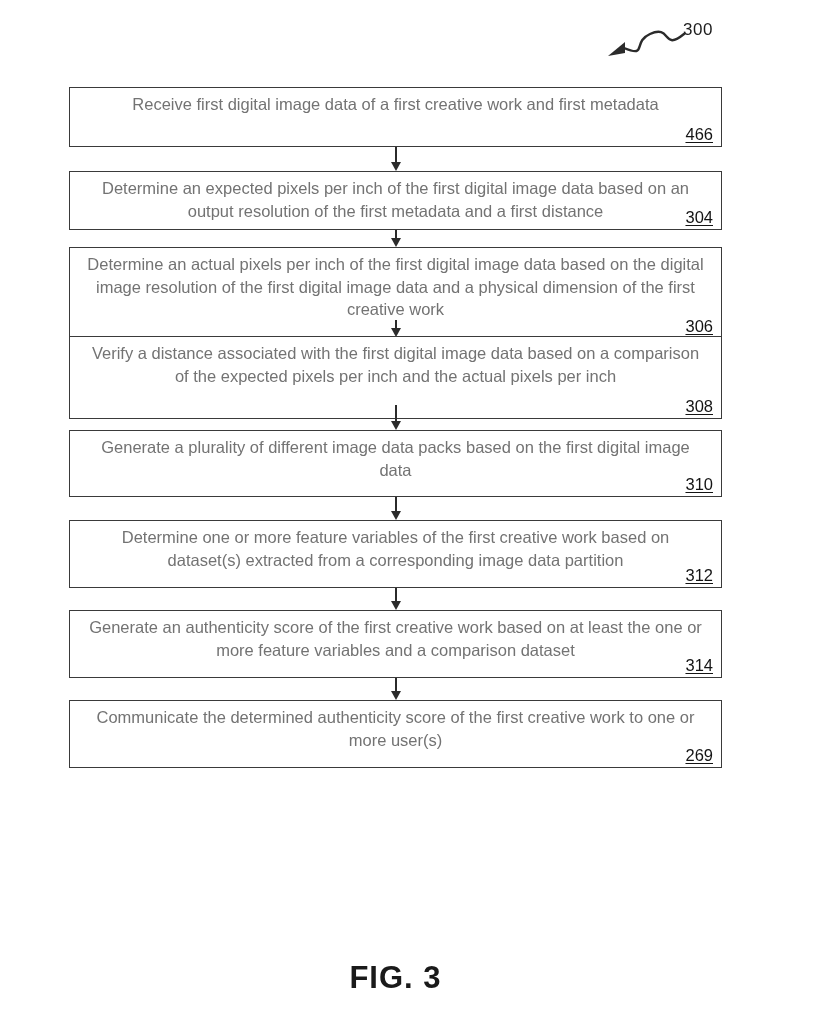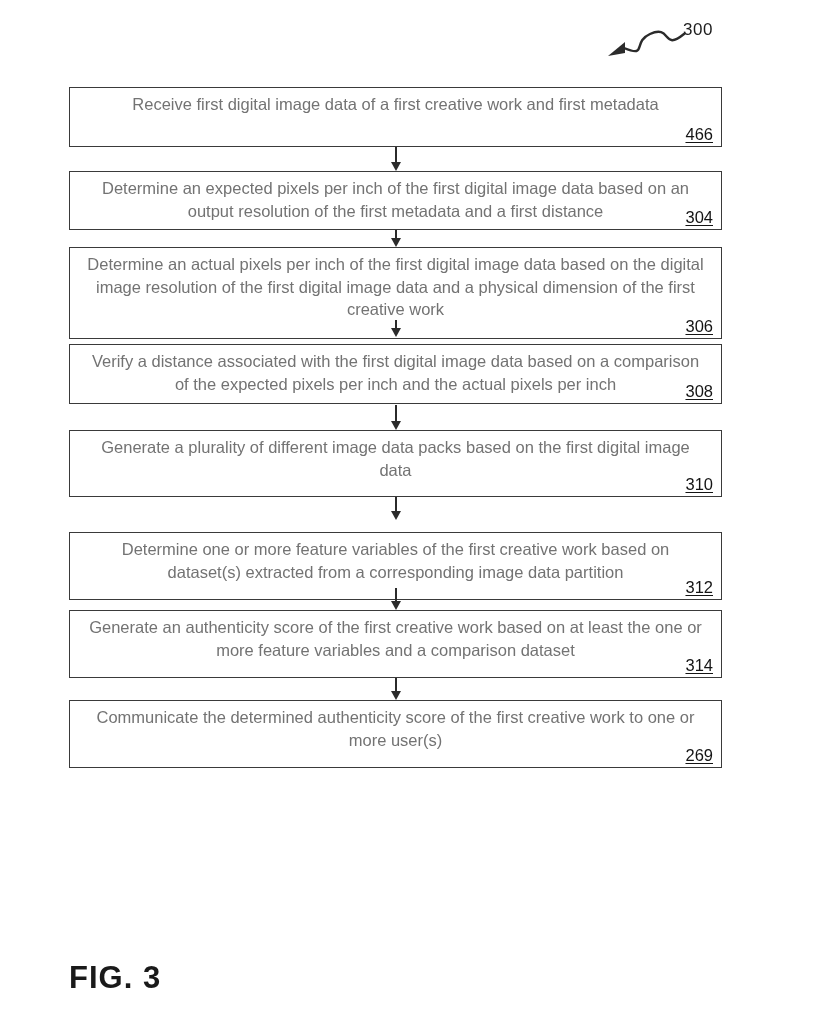--- a/index.html
+++ b/index.html
@@ -66,20 +66,21 @@
     width: 0; height: 0;
     border-left: 5.5px solid transparent;
     border-right: 5.5px solid transparent;
     border-top: 9px solid #2b2b2b;
   }
   .caption {
     position: absolute;
     left: 57px;
     width: 653px;
     top: 960px;
+    text-align: center;
     font-size: 31px;
     font-weight: 600;
     letter-spacing: 1px;
     color: #1a1a1a;
   }
 </style>
 </head>
 <body>
 
 <div class="page">
@@ -115,41 +116,41 @@
   <div class="step" style="top: 247px; height: 92px;">
     <div class="step-text">Determine an actual pixels per inch of the first digital image data based on the digital image resolution of the first digital image data and a physical dimension of the first creative work</div>
     <div class="step-ref">306</div>
   </div>
 
   <div class="arrow" style="top: 320px; height: 17px; left: 378px;">
     <div class="arrow-line"></div>
     <div class="arrow-head"></div>
   </div>
 
-  <div class="step" style="top: 344px; height: 60px;">
+  <div class="step" style="top: 336px; height: 83px;">
     <div class="step-text">Verify a distance associated with the first digital image data based on a comparison of the expected pixels per inch and the actual pixels per inch</div>
     <div class="step-ref">308</div>
   </div>
 
   <div class="arrow" style="top: 405px; height: 25px; left: 378px;">
     <div class="arrow-line"></div>
     <div class="arrow-head"></div>
   </div>
 
   <div class="step" style="top: 430px; height: 67px;">
     <div class="step-text">Generate a plurality of different image data packs based on the first digital image data</div>
     <div class="step-ref">310</div>
   </div>
 
   <div class="arrow" style="top: 497px; height: 23px; left: 378px;">
     <div class="arrow-line"></div>
     <div class="arrow-head"></div>
   </div>
 
-  <div class="step" style="top: 532px; height: 68px;">
+  <div class="step" style="top: 520px; height: 68px;">
     <div class="step-text">Determine one or more feature variables of the first creative work based on dataset(s) extracted from a corresponding image data partition</div>
     <div class="step-ref">312</div>
   </div>
 
   <div class="arrow" style="top: 588px; height: 22px; left: 378px;">
     <div class="arrow-line"></div>
     <div class="arrow-head"></div>
   </div>
 
   <div class="step" style="top: 610px; height: 68px;">

